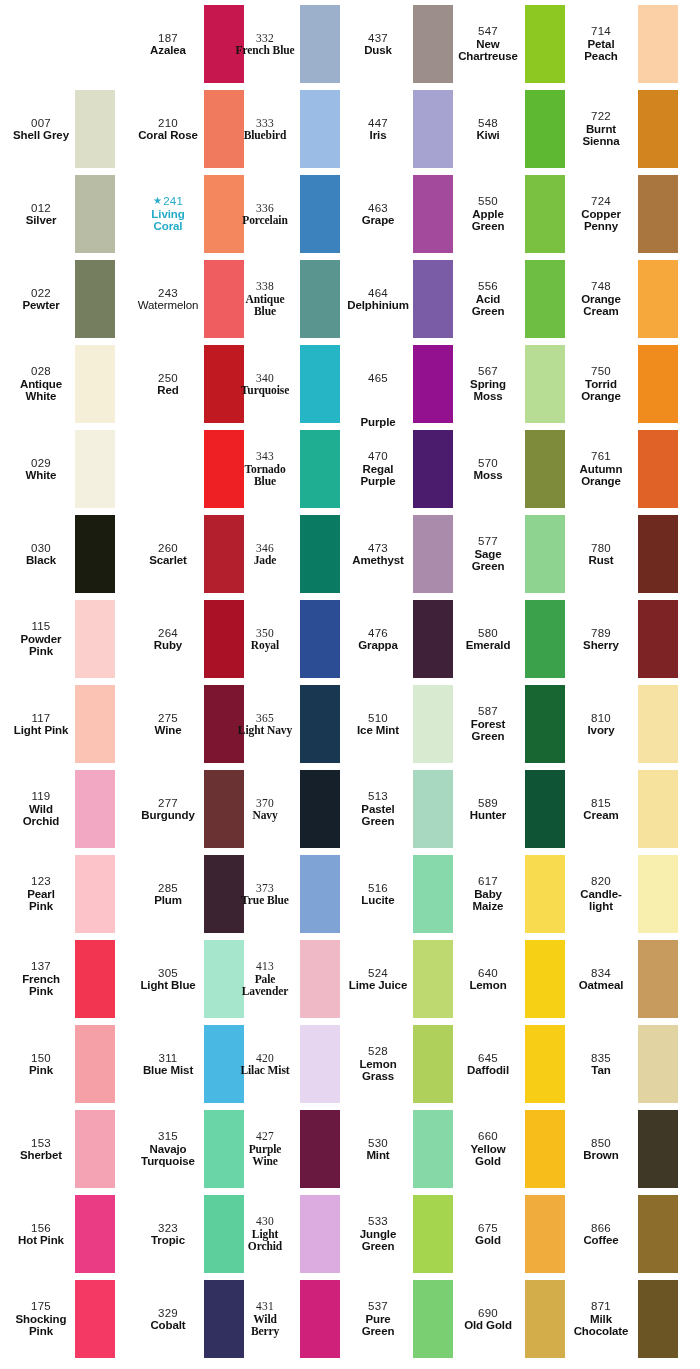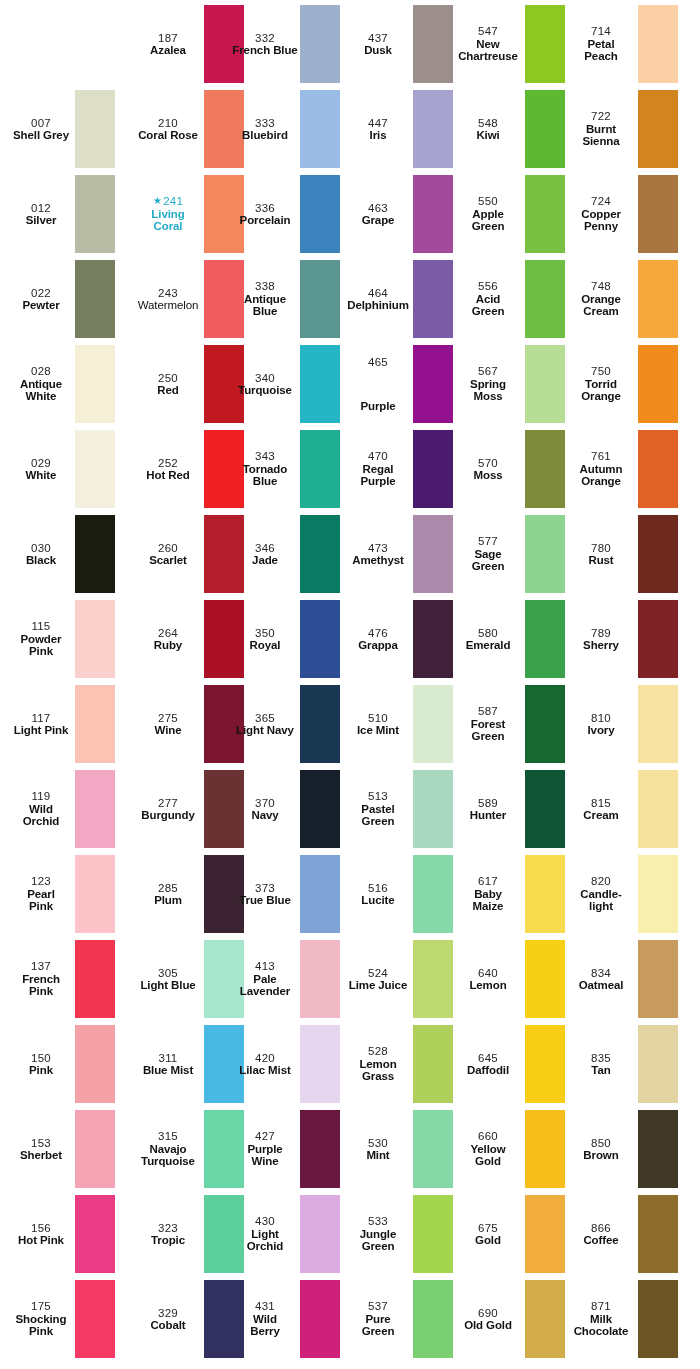--- a/index.html
+++ b/index.html
@@ -214,26 +214,20 @@
         </div>
       </div>
       <div class="swatch" title="250 Red" style="position: absolute; left: 188px; top: 345px; width: 40px; height: 78px; background: rgb(192, 25, 34);"></div>
       <div class="label" style="position: absolute; left: 118px; top: 345px; width: 68px; height: 78px;">
         <div class="code">250</div>
         <div class="name">
           <span class="ln">Red</span>
         </div>
       </div>
       <div class="swatch" title="252 Hot Red" style="position: absolute; left: 188px; top: 430px; width: 40px; height: 78px; background: rgb(238, 32, 36);"></div>
-      <div class="label" style="position: absolute; left: 118px; top: 430px; width: 68px; height: 78px;">
-        <div class="code">252</div>
-        <div class="name">
-          <span class="ln">Hot Red</span>
-        </div>
-      </div>
       <div class="swatch" title="260 Scarlet" style="position: absolute; left: 188px; top: 515px; width: 40px; height: 78px; background: rgb(179, 31, 45);"></div>
       <div class="label" style="position: absolute; left: 118px; top: 515px; width: 68px; height: 78px;">
         <div class="code">260</div>
         <div class="name">
           <span class="ln">Scarlet</span>
         </div>
       </div>
       <div class="swatch" title="264 Ruby" style="position: absolute; left: 188px; top: 600px; width: 40px; height: 78px; background: rgb(171, 17, 38);"></div>
       <div class="label" style="position: absolute; left: 118px; top: 600px; width: 68px; height: 78px;">
         <div class="code">264</div>
@@ -292,21 +286,21 @@
         </div>
       </div>
       <div class="swatch" title="329 Cobalt" style="position: absolute; left: 188px; top: 1280px; width: 40px; height: 78px; background: rgb(50, 48, 94);"></div>
       <div class="label" style="position: absolute; left: 118px; top: 1280px; width: 68px; height: 78px;">
         <div class="code">329</div>
         <div class="name">
           <span class="ln">Cobalt</span>
         </div>
       </div>
     </div>
-    <div class="column" style="left: 0px; width: 646px;">
+    <div class="column" style="left: 0px; width: 646px; font-family: Liberation Serif, serif;">
       <div class="swatch" title="332 French Blue" style="position: absolute; left: 300px; top: 5px; width: 40px; height: 78px; background: rgb(156, 176, 203);"></div>
       <div class="label" style="position: absolute; left: 232px; top: 5px; width: 66px; height: 78px;">
         <div class="code">332</div>
         <div class="name">
           <span class="ln">French Blue</span>
         </div>
       </div>
       <div class="swatch" title="333 Bluebird" style="position: absolute; left: 300px; top: 90px; width: 40px; height: 78px; background: rgb(155, 188, 228);"></div>
       <div class="label" style="position: absolute; left: 232px; top: 90px; width: 66px; height: 78px;">
         <div class="code">333</div>
@@ -442,21 +436,21 @@
         </div>
       </div>
       <div class="swatch" title="464 Delphinium" style="position: absolute; left: 413px; top: 260px; width: 40px; height: 78px; background: rgb(122, 91, 166);"></div>
       <div class="label" style="position: absolute; left: 345px; top: 260px; width: 66px; height: 78px;">
         <div class="code">464</div>
         <div class="name">
           <span class="ln">Delphinium</span>
         </div>
       </div>
       <div class="swatch" title="465 Purple" style="position: absolute; left: 413px; top: 345px; width: 40px; height: 78px; background: rgb(147, 16, 143);"></div>
-      <div class="label" style="position: absolute; left: 345px; top: 345px; width: 66px; height: 78px; gap: 31px;">
+      <div class="label" style="position: absolute; left: 345px; top: 361px; width: 66px; height: 78px; gap: 31px;">
         <div class="code">465</div>
         <div class="name">
           <span class="ln">Purple</span>
         </div>
       </div>
       <div class="swatch" title="470 Regal Purple" style="position: absolute; left: 413px; top: 430px; width: 40px; height: 78px; background: rgb(75, 27, 110);"></div>
       <div class="label" style="position: absolute; left: 345px; top: 430px; width: 66px; height: 78px;">
         <div class="code">470</div>
         <div class="name">
           <span class="ln">Regal</span>

